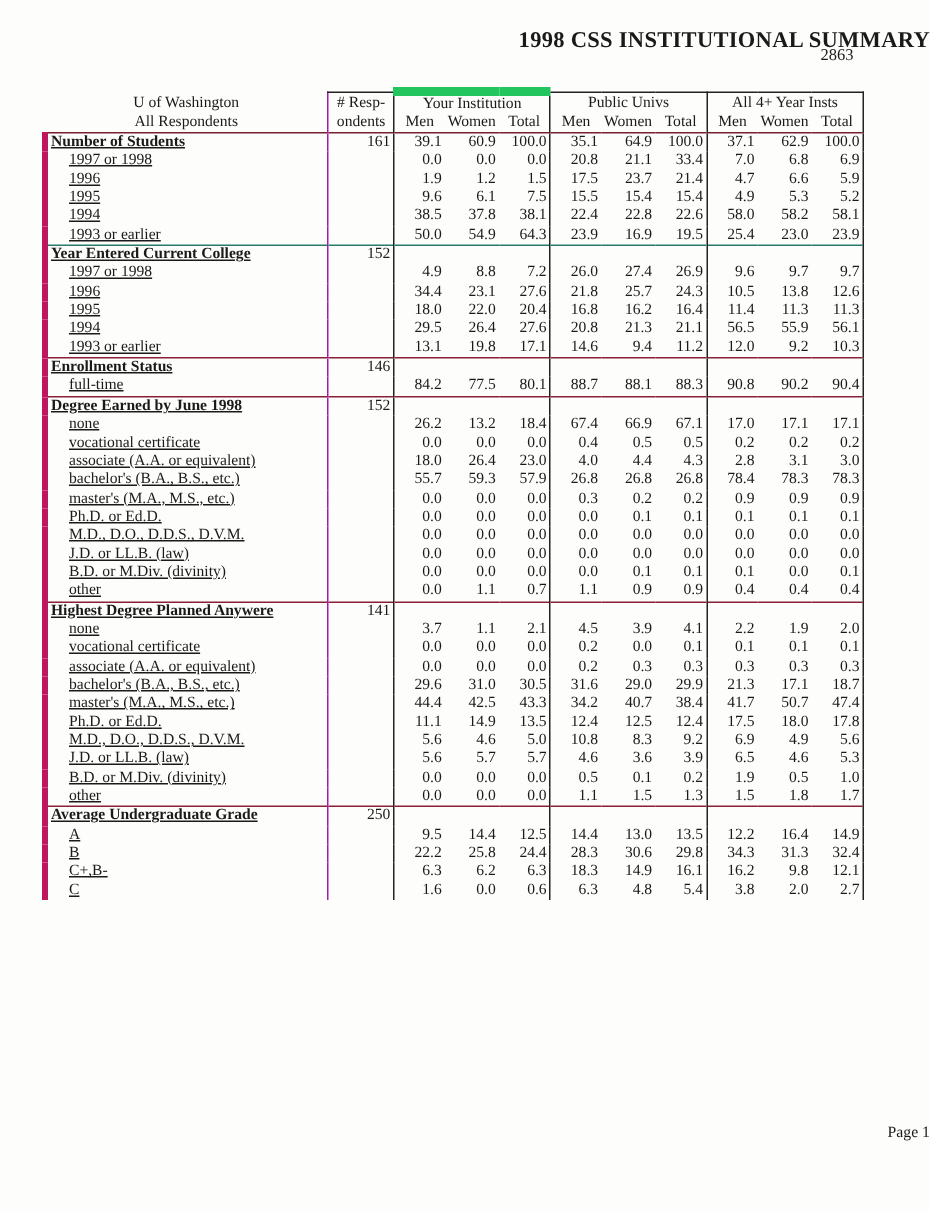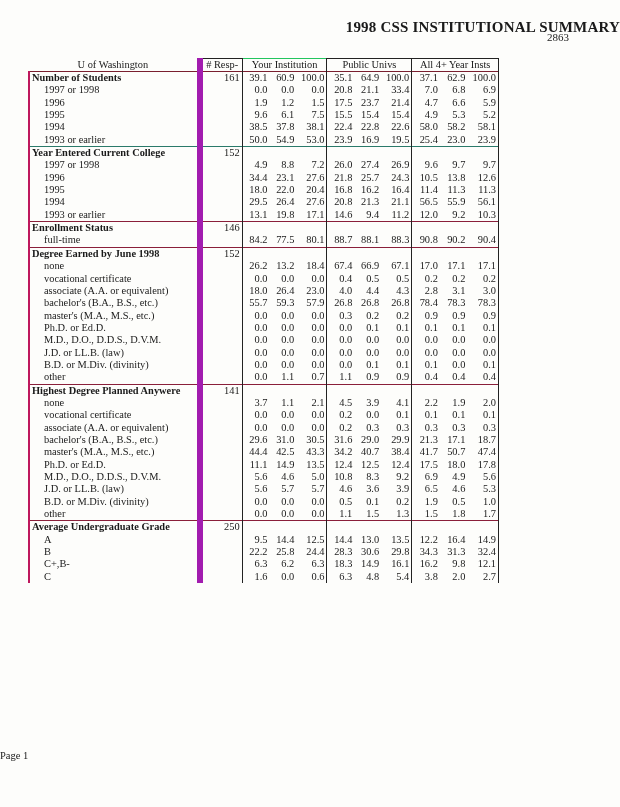--- a/index.html
+++ b/index.html
@@ -6,53 +6,66 @@
   body {
     width:620px; height:807px; background:#fdfdfb; position:relative; overflow:hidden;
     font-family:"Liberation Serif", "DejaVu Serif", serif; color:#1a1a1a;
   }
   .title {
     position:absolute; top:19px; left:0; width:620px; text-align:right;
     font-size:15px; font-weight:bold; letter-spacing:0.2px;
   }
   .docno { position:absolute; top:31px; left:547px; font-size:11px; }
   table.summary {
-    position:absolute; top:58px; left:28px; width:471px;
+    position:absolute; top:58px; left:28px; width:548px;
     border-collapse:collapse; font-size:10.4px; line-height:12.35px;
   }
   table.summary td { padding:0 2px; white-space:nowrap; }
   .hdr td { text-align:center; line-height:12px; }
   .lbl { width:176px; }
-  .resp { width:40px; text-align:right; border-left:6px solid #a21caf; border-right:1px solid #222; }
+  .resp { width:40px; text-align:right; border-left:1px solid #a21caf; border-right:1px solid #222; }
   .num { width:31px; text-align:right; }
   .gr { border-right:1px solid #222; }
   .sec td.lbl { font-weight:bold; }
   .sec td { border-top:1px solid #3a2a2a; }
   .sub td.lbl { padding-left:14px; }
-  .outer-l { border-left:2px solid #be185d; }
+  .outer-l { border-left:4px solid #be185d;text-decoration:underline; }
   .first-sec td { border-top:1.5px solid #7a1f2f; }
   .teal td { border-top:1.5px solid #2a7a6a; }
   .red td { border-top:1.5px solid #8a1f3a; }
   .lastrow td { border-bottom:1.5px solid #2a5a4a; }
-  .footer { position:absolute; top:750px; left:0; width:620px; text-align:left; font-size:10.5px; }
+  .footer { position:absolute; top:750px; left:0; width:620px; text-align:right; font-size:10.5px; }
 </style>
 </head>
 <body>
 
 <div class="title">1998 CSS INSTITUTIONAL SUMMARY</div>
 <div class="docno">2863</div>
 
 <table class="summary">
   <tbody id="tbody">
     <tr class="hdr">
       <td class="lbl">U of Washington</td>
       <td class="resp" style="border-top:1px solid #222;text-align:center"># Resp-</td>
-      <td colspan="3" class="gr" style="border-top:1px solid #22c55e">Your Institution</td>
+      <td colspan="3" class="gr" style="border-top:6px solid #22c55e">Your Institution</td>
       <td colspan="3" class="gr" style="border-top:1px solid #222">Public Univs</td>
       <td colspan="3" class="gr" style="border-top:1px solid #222">All 4+ Year Insts</td>
+    </tr>
+    <tr class="hdr">
+      <td class="lbl">All Respondents</td>
+      <td class="resp" style="text-align:center">ondents</td>
+      <td class="num">Men</td>
+      <td class="num">Women</td>
+      <td class="num gr">Total</td>
+      <td class="num">Men</td>
+      <td class="num">Women</td>
+      <td class="num gr">Total</td>
+      <td class="num">Men</td>
+      <td class="num">Women</td>
+      <td class="num gr">Total</td>
     </tr>
     <tr class="sec first-sec">
       <td class="lbl outer-l">Number of Students</td>
       <td class="resp">161</td>
       <td class="num">39.1</td>
       <td class="num">60.9</td>
       <td class="num gr">100.0</td>
       <td class="num">35.1</td>
       <td class="num">64.9</td>
       <td class="num gr">100.0</td>
@@ -110,21 +123,21 @@
         <td class="num gr">22.6</td>
         <td class="num">58.0</td>
         <td class="num">58.2</td>
         <td class="num gr">58.1</td>
       </tr>
       <tr class="sub">
         <td class="lbl outer-l">1993 or earlier</td>
         <td class="resp"></td>
         <td class="num">50.0</td>
         <td class="num">54.9</td>
-        <td class="num gr">53.0</td>
+        <td class="num gr">64.3</td>
         <td class="num">23.9</td>
         <td class="num">16.9</td>
         <td class="num gr">19.5</td>
         <td class="num">25.4</td>
         <td class="num">23.0</td>
         <td class="num gr">23.9</td>
       </tr>
       <tr class="sec teal">
         <td class="lbl outer-l">Year Entered Current College</td>
         <td class="resp">152</td>

